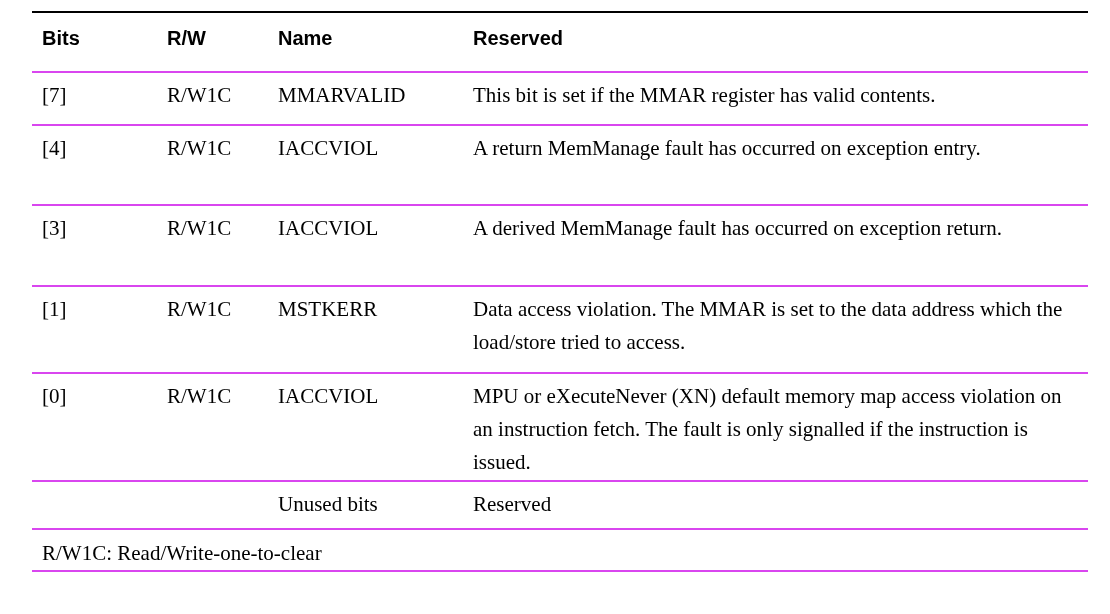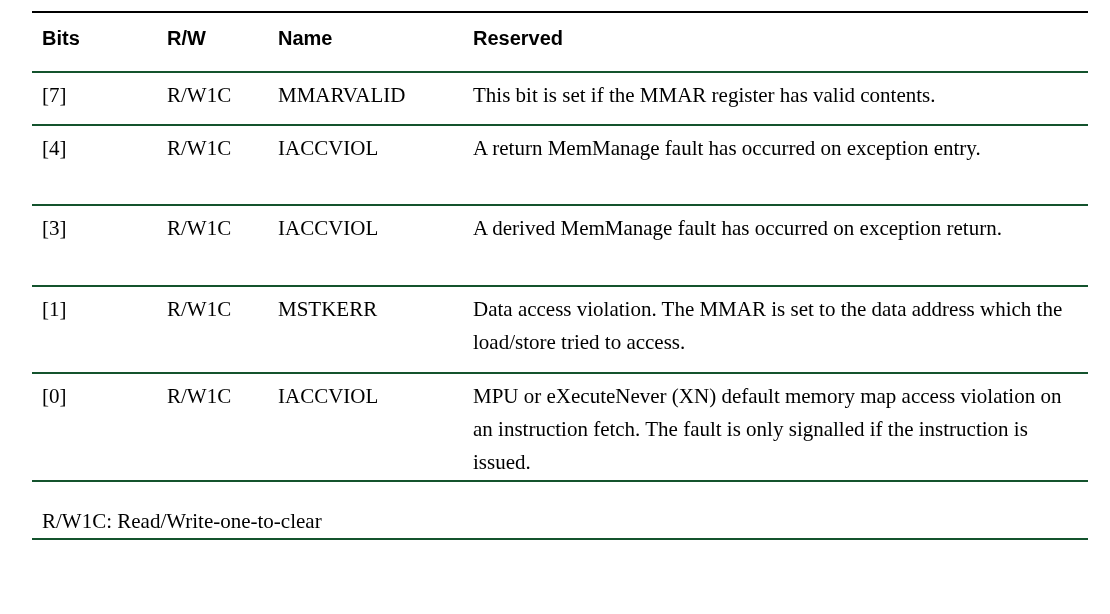--- a/index.html
+++ b/index.html
@@ -19,21 +19,21 @@
     border-collapse: collapse;
     table-layout: fixed;
     border-top: 2px solid #000000;
     color: #000000;
   }
   col.c-bits { width: 125px; }
   col.c-rw   { width: 111px; }
   col.c-name { width: 195px; }
   col.c-func { width: 625px; }
 
-  tr { border-bottom: 2px solid #14532d; }
+  tr { border-bottom: 2px solid #d946ef; }
 
   th {
     font-family: "Liberation Sans", sans-serif;
     font-weight: bold;
     font-size: 20px;
     line-height: 24px;
     text-align: left;
     vertical-align: top;
     padding: 13px 0 0 10px;
     height: 60px;
@@ -47,21 +47,21 @@
     padding: 6px 0 0 10px;
   }
   .func-wrap { max-width: 602px; }
 
   tr.row-h7      td { height: 53px; }
   tr.row-h4      td { height: 80px; }
   tr.row-h3      td { height: 81px; }
   tr.row-h1      td { height: 87px; }
   tr.row-h0      td { height: 108px; }
   tr.row-unused  td { height: 48px; }
-  tr.row-foot    td { height: 32px; padding-top: 23px; }
+  tr.row-foot    td { height: 32px; padding-top: 7px; }
 </style>
 </head>
 <body>
 
 <div class="page">
   <table class="reg-table">
     <colgroup>
       <col class="c-bits">
       <col class="c-rw">
       <col class="c-name">
@@ -113,19 +113,27 @@
 
       <tr class="row-h0">
         <td>[0]</td>
         <td>R/W1C</td>
         <td>IACCVIOL</td>
         <td>
           <div class="func-wrap">MPU or eXecuteNever (XN) default memory map access violation on an instruction fetch. The fault is only signalled if the instruction is issued.</div>
         </td>
       </tr>
 
+      <tr class="row-unused">
+        <td></td>
+        <td></td>
+        <td>Unused bits</td>
+        <td>
+          <div class="func-wrap">Reserved</div>
+        </td>
+      </tr>
 
       <tr class="row-foot">
         <td colspan="4">R/W1C: Read/Write-one-to-clear</td>
       </tr>
     </tbody>
   </table>
 </div>
 
 </body></html>

